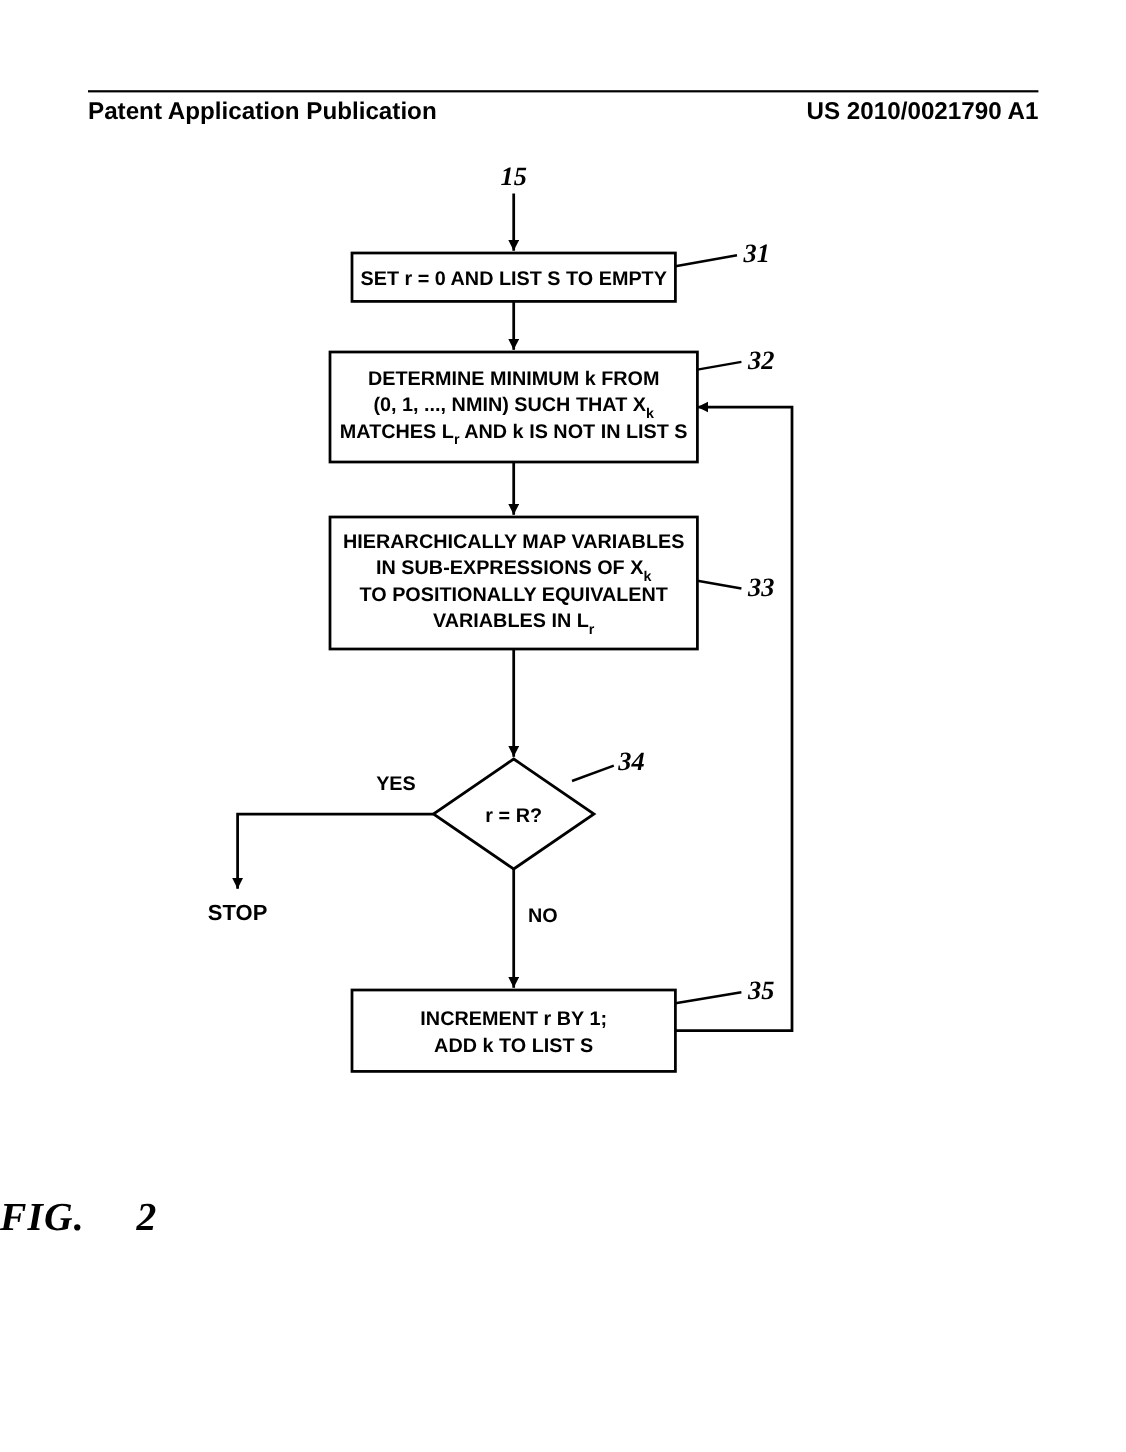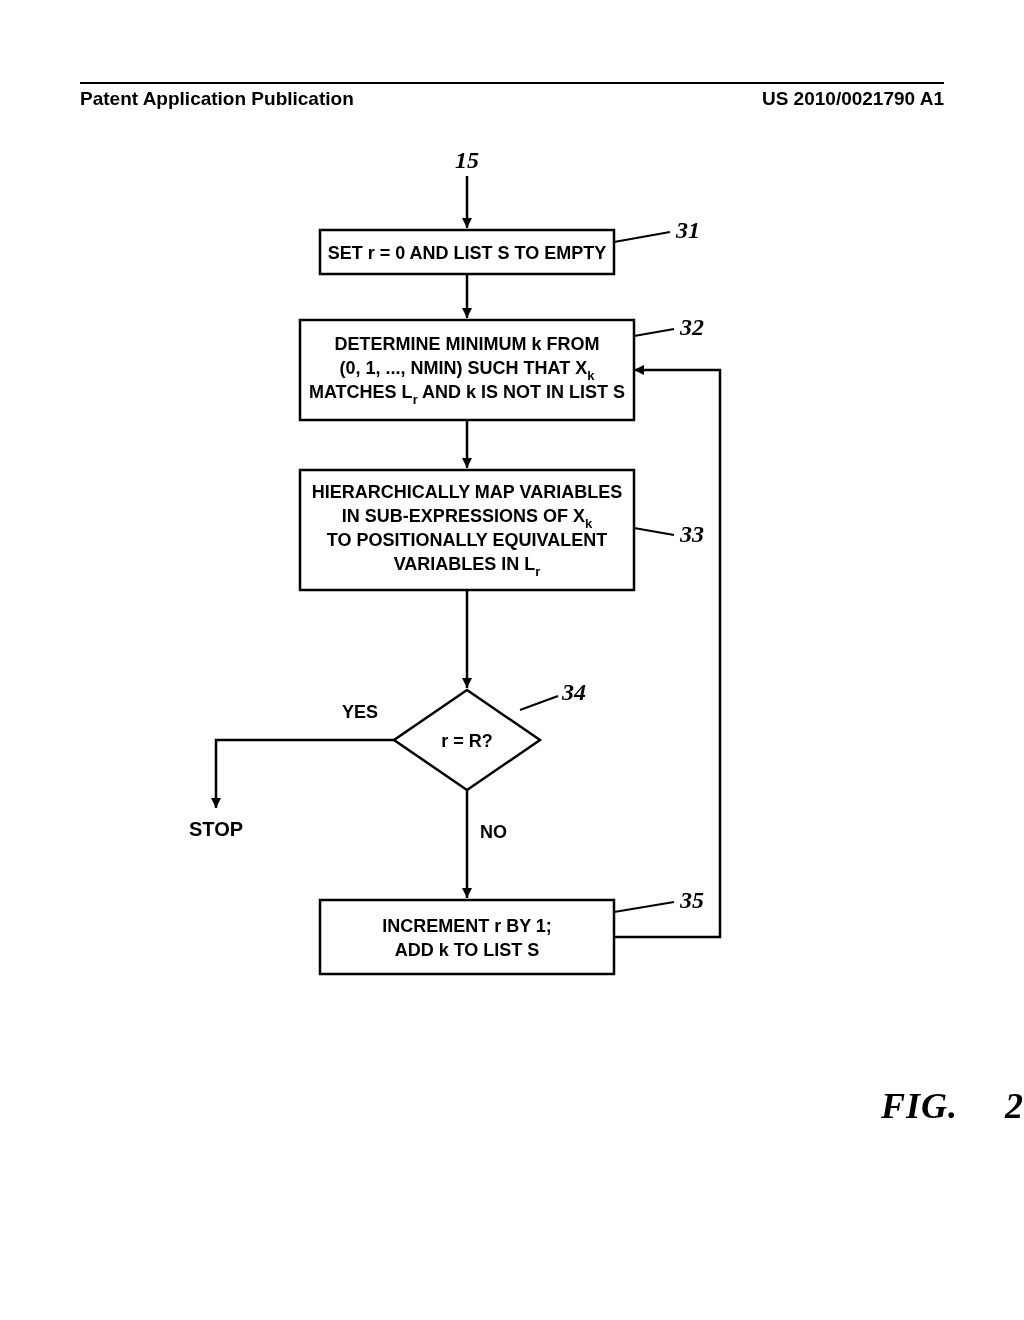--- a/index.html
+++ b/index.html
@@ -19,21 +19,21 @@
     box-sizing: border-box;
   }
   .header .line {
     border-top: 2px solid #000;
     margin: 0 80px 0 80px;
   }
   .header .labels {
     display: flex;
     justify-content: space-between;
     padding: 4px 80px 0 80px;
-    font-size: 19px;
+    font-size: 22px;
     font-weight: bold;
   }
   .header .labels .center {
     position: absolute;
     left: 0; right: 0;
     text-align: center;
   }
   .header .labels .center span {
     display: inline-block;
   }
@@ -45,21 +45,21 @@
     top: 140px;
     left: 0;
     width: 936px;
     height: 1000px;
   }
   .fig-caption {
     position: absolute;
     top: 1085px;
     left: 0;
     width: 1024px;
-    text-align: right;
+    text-align: left;
     font-family: "Times New Roman", Times, serif;
     font-style: italic;
     font-weight: bold;
     font-size: 36px;
     letter-spacing: 1px;
   }
 </style>
 </head>
 <body>
 

